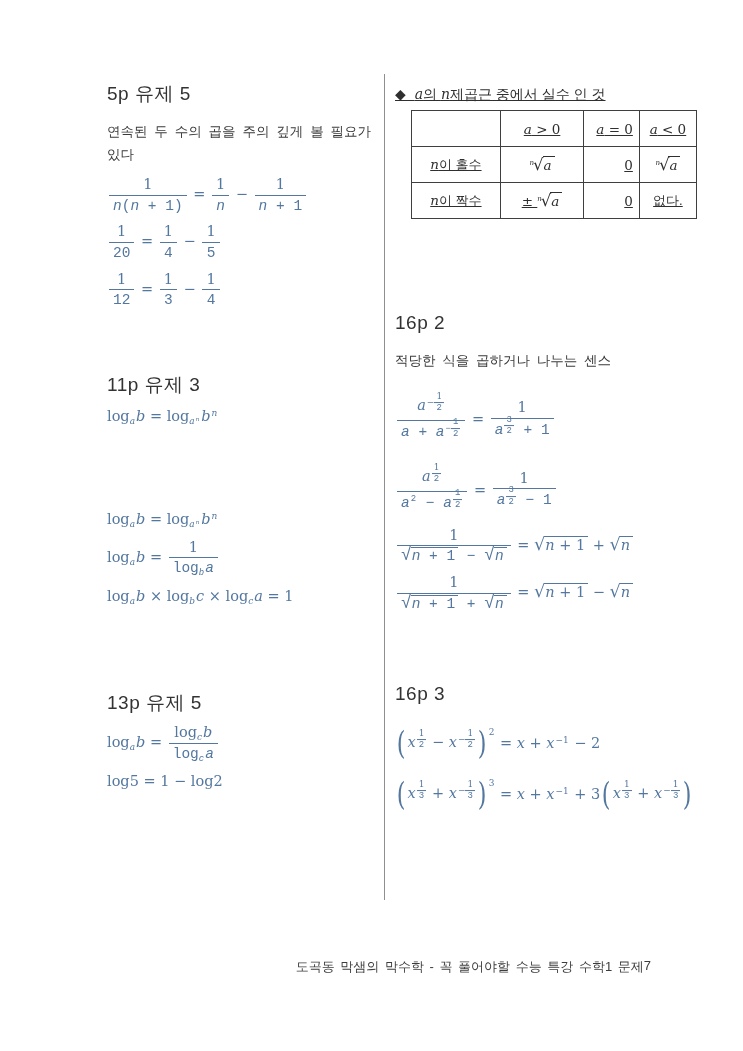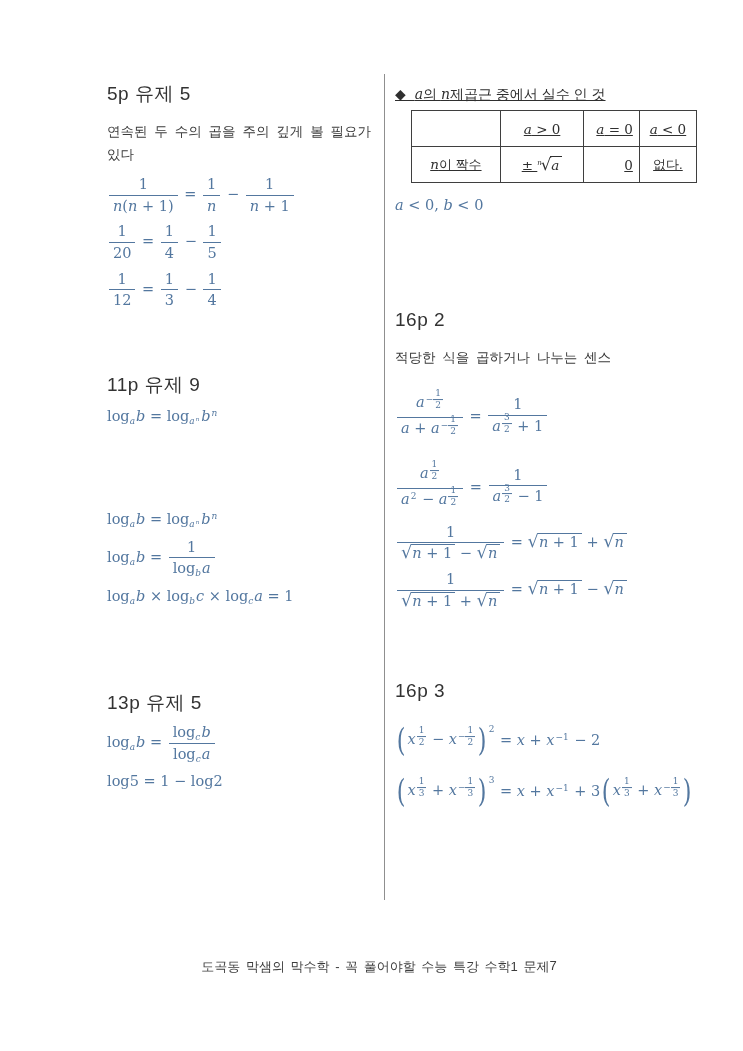--- a/index.html
+++ b/index.html
@@ -27,21 +27,21 @@
   .math.dark{color:#2f2f2f;text-decoration:underline;}
   .math.pt{padding-top:12px;margin:12px 0;}
   .mt{white-space:pre;}
   .mv{font-style:italic;white-space:pre;}
   .mk{font-family:"Liberation Sans","DejaVu Sans",sans-serif;white-space:pre;}
   .msub,.msup{display:inline-block;font-size:0.62em;line-height:1;}
   .msub{transform:translateY(0.3em);margin:0 1px 0 0;}
   .msup{transform:translateY(-0.55em);margin:0 1px;}
   .mfrac{display:inline-block;vertical-align:middle;text-align:center;line-height:1.15;margin:0 2px;}
   .mnum{display:block;padding:0 4px 2px 4px;}
-  .mden{display:block;border-top:1px solid currentColor;padding:2px 4px 0 4px;}
+  .mden{display:block;border-top:1px solid currentColor;padding:2px 4px 0 4px;font-family:Liberation Mono, monospace;}
   .msup .mfrac,.msub .mfrac{line-height:1;margin:0;vertical-align:middle;}
   .msup .mnum,.msub .mnum{padding:0 2px 1px 2px;}
   .msup .mden,.msub .mden{padding:1px 2px 0 2px;}
   .msqrt{display:inline-block;white-space:nowrap;}
   .msign{font-size:1.22em;line-height:0.8;}
   .midx{display:inline-block;font-size:0.52em;font-style:italic;transform:translateY(-0.7em);margin-right:-1px;}
   .mbar{border-top:1px solid currentColor;padding:0 3px 0 1px;margin-left:-1px;}
   .mgroup{display:inline-flex;align-items:center;vertical-align:middle;}
   .mparen{font-size:2.2em;font-weight:200;line-height:0.75;transform:scaleX(0.7);}
   .mginner{display:inline-block;line-height:1.4;padding:2px 0;}
@@ -62,39 +62,39 @@
   .note-math{margin-top:12px;}
 
   
   #ls2{margin-top:64px;}
   #ls3{margin-top:82px;}
   #ls4{margin-top:84px;}
   #rs2{margin-top:92px;}
   #rs3{margin-top:70px;}
 
   .footer{position:absolute;left:107px;right:92px;top:958px;display:flex;
-    justify-content:center;font-size:13px;color:#3c3c3c;word-spacing:2px;}
+    justify-content:flex-end;font-size:13px;color:#3c3c3c;word-spacing:2px;}
 </style>
 </head>
 <body>
 
 <div class="divider"></div>
 
 <div class="col col-left">
 
   <section id="ls1">
     <h3 class="sec-h">5p 유제 5</h3>
     <p class="body-text">연속된 두 수의 곱을 주의 깊게 볼 필요가 있다</p>
     <div class="math"><span class="mfrac"><span class="mnum"><span class="mt">1</span></span><span class="mden"><span class="mv">n</span><span class="mt">(</span><span class="mv">n</span><span class="mt"> + 1)</span></span></span><span class="mt"> = </span><span class="mfrac"><span class="mnum"><span class="mt">1</span></span><span class="mden"><span class="mv">n</span></span></span><span class="mt"> − </span><span class="mfrac"><span class="mnum"><span class="mt">1</span></span><span class="mden"><span class="mv">n</span><span class="mt"> + 1</span></span></span></div>
     <div class="math"><span class="mfrac"><span class="mnum"><span class="mt">1</span></span><span class="mden"><span class="mt">20</span></span></span><span class="mt"> = </span><span class="mfrac"><span class="mnum"><span class="mt">1</span></span><span class="mden"><span class="mt">4</span></span></span><span class="mt"> − </span><span class="mfrac"><span class="mnum"><span class="mt">1</span></span><span class="mden"><span class="mt">5</span></span></span></div>
     <div class="math"><span class="mfrac"><span class="mnum"><span class="mt">1</span></span><span class="mden"><span class="mt">12</span></span></span><span class="mt"> = </span><span class="mfrac"><span class="mnum"><span class="mt">1</span></span><span class="mden"><span class="mt">3</span></span></span><span class="mt"> − </span><span class="mfrac"><span class="mnum"><span class="mt">1</span></span><span class="mden"><span class="mt">4</span></span></span></div>
   </section>
 
   <section id="ls2">
-    <h3 class="sec-h">11p 유제 9</h3>
+    <h3 class="sec-h">11p 유제 3</h3>
     <div class="math"><span class="mt">log</span><span class="msub"><span class="mv">a</span></span><span class="mv">b</span><span class="mt"> = </span><span class="mt">log</span><span class="msub"><span class="mv">a</span><span class="msup"><span class="mv">n</span></span></span><span class="mv">b</span><span class="msup"><span class="mv">n</span></span></div>
   </section>
 
   <section id="ls3">
     <div class="math"><span class="mt">log</span><span class="msub"><span class="mv">a</span></span><span class="mv">b</span><span class="mt"> = </span><span class="mt">log</span><span class="msub"><span class="mv">a</span><span class="msup"><span class="mv">n</span></span></span><span class="mv">b</span><span class="msup"><span class="mv">n</span></span></div>
     <div class="math"><span class="mt">log</span><span class="msub"><span class="mv">a</span></span><span class="mv">b</span><span class="mt"> = </span><span class="mfrac"><span class="mnum"><span class="mt">1</span></span><span class="mden"><span class="mt">log</span><span class="msub"><span class="mv">b</span></span><span class="mv">a</span></span></span></div>
     <div class="math"><span class="mt">log</span><span class="msub"><span class="mv">a</span></span><span class="mv">b</span><span class="mt"> × </span><span class="mt">log</span><span class="msub"><span class="mv">b</span></span><span class="mv">c</span><span class="mt"> × </span><span class="mt">log</span><span class="msub"><span class="mv">c</span></span><span class="mv">a</span><span class="mt"> = 1</span></div>
   </section>
 
   <section id="ls4">
@@ -111,28 +111,33 @@
     <div class="math dark bullet"><span class="mt">◆  </span><span class="mv">a</span><span class="mk">의 </span><span class="mv">n</span><span class="mk">제곱근 중에서 실수 인 것</span></div>
     <table class="nroot-table">
       <tbody>
         <tr>
           <th class="c0"></th>
           <th class="c1"><span class="mv">a</span><span class="mt"> &gt; 0</span></th>
           <th class="c2"><span class="mv">a</span><span class="mt"> = 0</span></th>
           <th class="c3"><span class="mv">a</span><span class="mt"> &lt; 0</span></th>
         </tr>
         <tr>
+          <td class="c0"><span class="mv">n</span><span class="mk">이 홀수</span></td>
+          <td class="c1"><span class="msqrt"><span class="midx">n</span><span class="msign">√</span><span class="mbar"><span class="mv">a</span></span></span></td>
+          <td class="c2"><span class="mt">0</span></td>
+          <td class="c3"><span class="msqrt"><span class="midx">n</span><span class="msign">√</span><span class="mbar"><span class="mv">a</span></span></span></td>
+        </tr>
+        <tr>
           <td class="c0"><span class="mv">n</span><span class="mk">이 짝수</span></td>
           <td class="c1"><span class="mt">± </span><span class="msqrt"><span class="midx">n</span><span class="msign">√</span><span class="mbar"><span class="mv">a</span></span></span></td>
           <td class="c2"><span class="mt">0</span></td>
           <td class="c3"><span class="mk">없다.</span></td>
         </tr>
       </tbody>
     </table>
-    <div class="math note-math"><span class="mv">a</span><span class="mt"> &lt; 0, </span><span class="mv">b</span><span class="mt"> &lt; 0</span></div>
   </section>
 
   <section id="rs2">
     <h3 class="sec-h">16p 2</h3>
     <p class="body-text">적당한 식을 곱하거나 나누는 센스</p>
     <div class="math pt"><span class="mfrac"><span class="mnum"><span class="mv">a</span><span class="msup"><span class="mt">−</span><span class="mfrac"><span class="mnum"><span class="mt">1</span></span><span class="mden"><span class="mt">2</span></span></span></span></span><span class="mden"><span class="mv">a</span><span class="mt"> + </span><span class="mv">a</span><span class="msup"><span class="mt">−</span><span class="mfrac"><span class="mnum"><span class="mt">1</span></span><span class="mden"><span class="mt">2</span></span></span></span></span></span><span class="mt"> = </span><span class="mfrac"><span class="mnum"><span class="mt">1</span></span><span class="mden"><span class="mv">a</span><span class="msup"><span class="mfrac"><span class="mnum"><span class="mt">3</span></span><span class="mden"><span class="mt">2</span></span></span></span><span class="mt"> + 1</span></span></span></div>
     <div class="math pt"><span class="mfrac"><span class="mnum"><span class="mv">a</span><span class="msup"><span class="mfrac"><span class="mnum"><span class="mt">1</span></span><span class="mden"><span class="mt">2</span></span></span></span></span><span class="mden"><span class="mv">a</span><span class="msup"><span class="mt">2</span></span><span class="mt"> − </span><span class="mv">a</span><span class="msup"><span class="mfrac"><span class="mnum"><span class="mt">1</span></span><span class="mden"><span class="mt">2</span></span></span></span></span></span><span class="mt"> = </span><span class="mfrac"><span class="mnum"><span class="mt">1</span></span><span class="mden"><span class="mv">a</span><span class="msup"><span class="mfrac"><span class="mnum"><span class="mt">3</span></span><span class="mden"><span class="mt">2</span></span></span></span><span class="mt"> − 1</span></span></span></div>
     <div class="math"><span class="mfrac"><span class="mnum"><span class="mt">1</span></span><span class="mden"><span class="msqrt"><span class="msign">√</span><span class="mbar"><span class="mv">n</span><span class="mt"> + 1</span></span></span><span class="mt"> − </span><span class="msqrt"><span class="msign">√</span><span class="mbar"><span class="mv">n</span></span></span></span></span><span class="mt"> = </span><span class="msqrt"><span class="msign">√</span><span class="mbar"><span class="mv">n</span><span class="mt"> + 1</span></span></span><span class="mt"> + </span><span class="msqrt"><span class="msign">√</span><span class="mbar"><span class="mv">n</span></span></span></div>
     <div class="math"><span class="mfrac"><span class="mnum"><span class="mt">1</span></span><span class="mden"><span class="msqrt"><span class="msign">√</span><span class="mbar"><span class="mv">n</span><span class="mt"> + 1</span></span></span><span class="mt"> + </span><span class="msqrt"><span class="msign">√</span><span class="mbar"><span class="mv">n</span></span></span></span></span><span class="mt"> = </span><span class="msqrt"><span class="msign">√</span><span class="mbar"><span class="mv">n</span><span class="mt"> + 1</span></span></span><span class="mt"> − </span><span class="msqrt"><span class="msign">√</span><span class="mbar"><span class="mv">n</span></span></span></div>
   </section>

